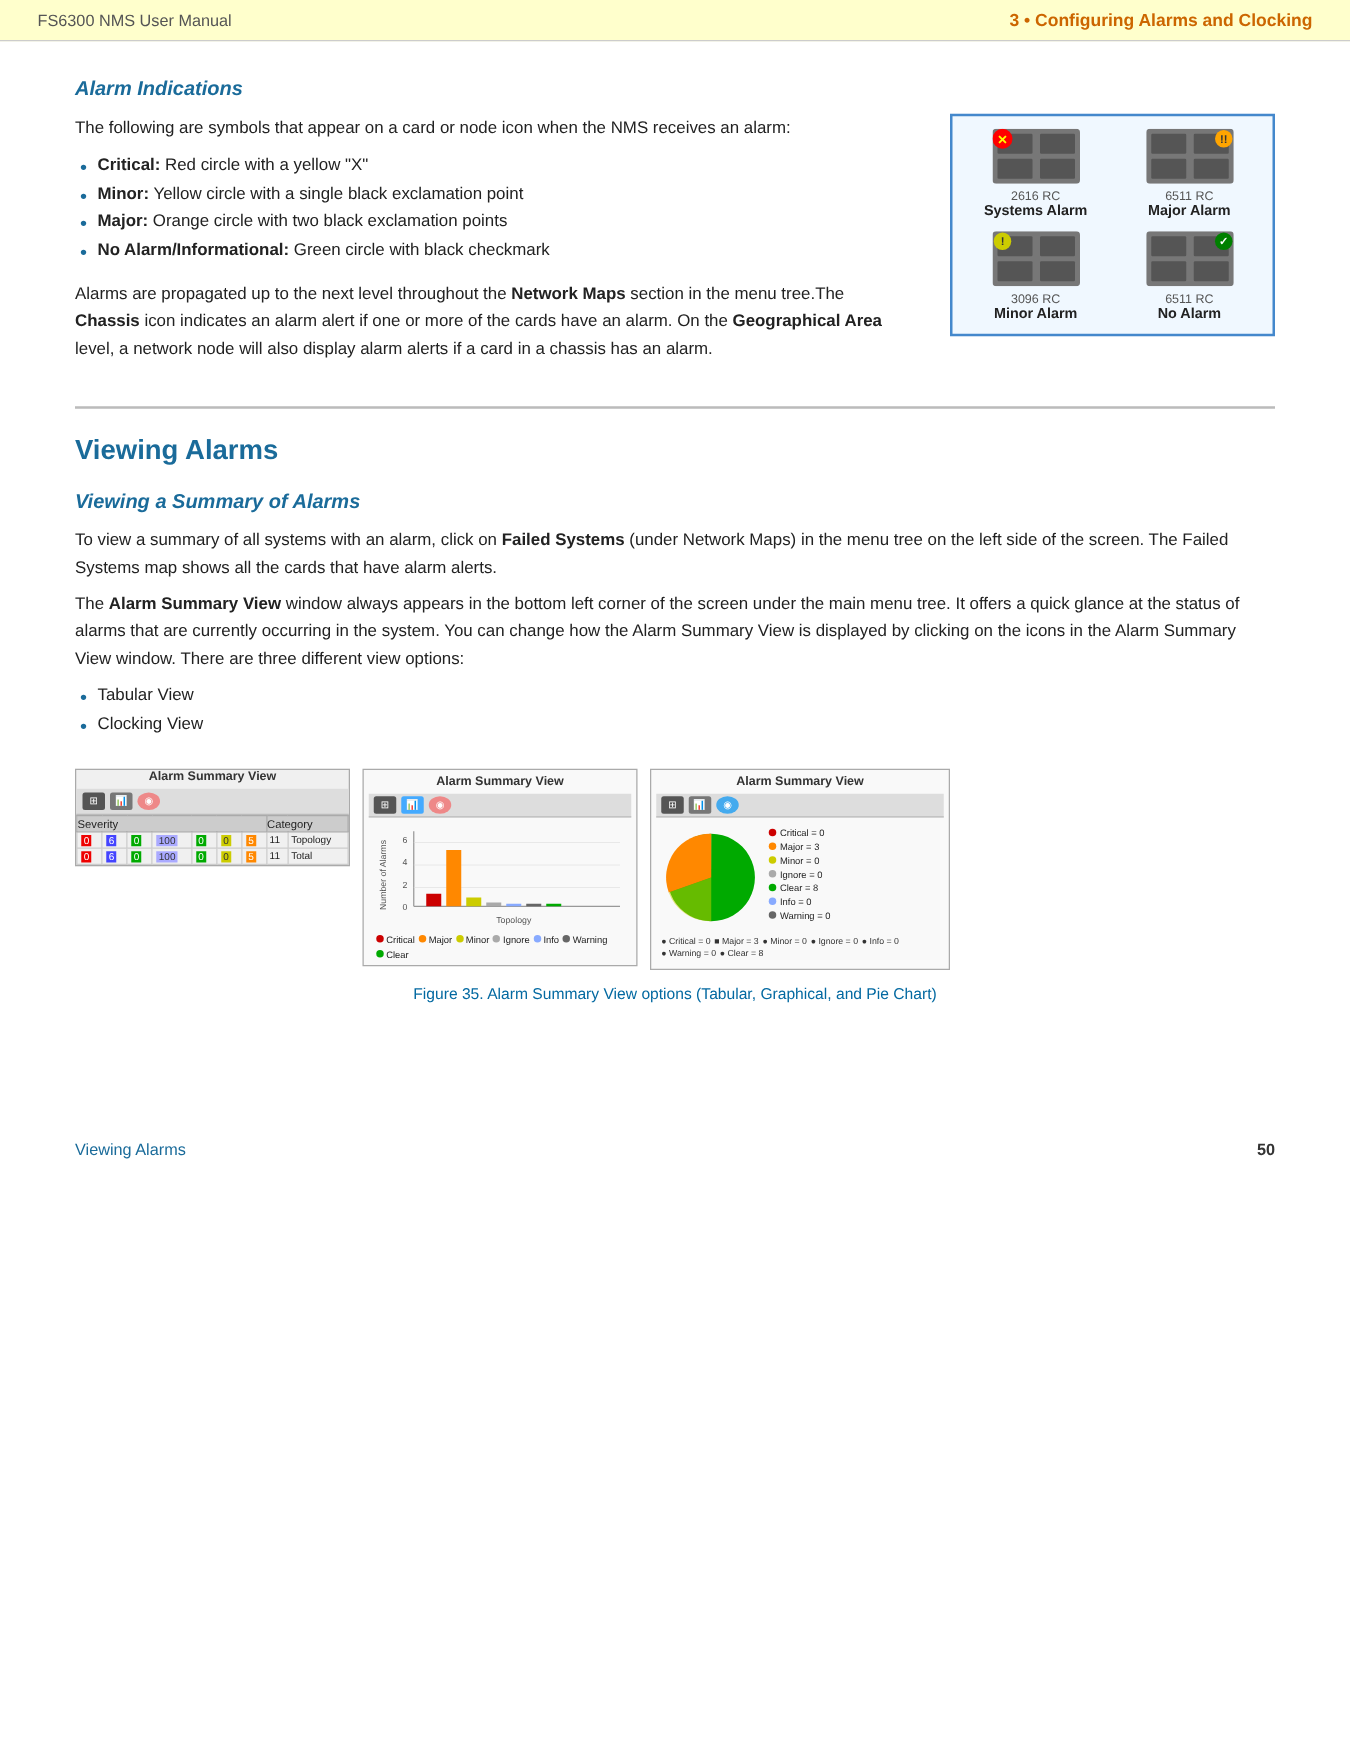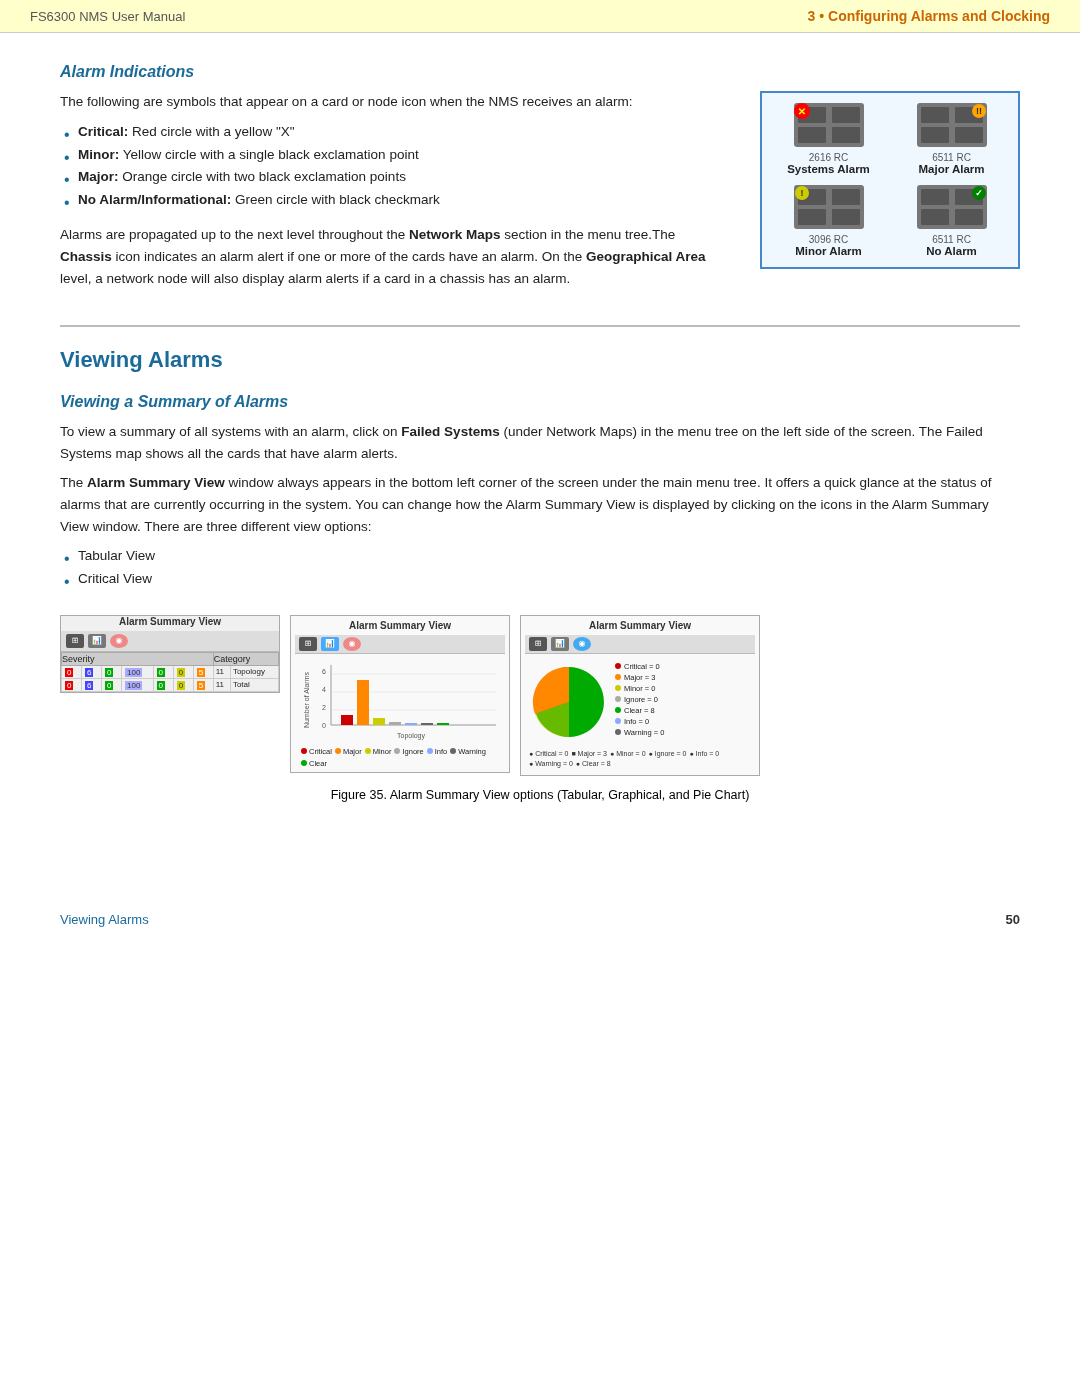--- a/index.html
+++ b/index.html
@@ -126,21 +126,21 @@
     .figure-title-bar {
       text-align: center;
       font-size: 10px;
       font-weight: bold;
       color: #333;
       margin-bottom: 4px;
     }
     .figure-caption {
       text-align: center;
       font-size: 12.5px;
-      color: #000000;
+      color: #0369a1;
       margin-top: 12px;
     }
 
     
     .tabular-view {
       background: #f0f0f0;
       border: 1px solid #aaa;
       width: 220px;
     }
     .tv-toolbar {
@@ -396,21 +396,21 @@
     <p class="section-p">
       To view a summary of all systems with an alarm, click on <span class="bold">Failed Systems</span> (under Network Maps) in the menu tree on the left side of the screen. The Failed Systems map shows all the cards that have alarm alerts.
     </p>
 
     <p class="section-p">
       The <span class="bold">Alarm Summary View</span> window always appears in the bottom left corner of the screen under the main menu tree. It offers a quick glance at the status of alarms that are currently occurring in the system. You can change how the Alarm Summary View is displayed by clicking on the icons in the Alarm Summary View window. There are three different view options:
     </p>
 
     <ul class="bullet-list">
       <li>Tabular View</li>
-      <li>Critical View</li>
+      <li>Clocking View</li>
     </ul>
 
     <div class="figure-container">
 
       <div style="display:flex; flex-direction:column; align-items:center;">
         <div class="tabular-view">
           <div class="figure-title-bar">Alarm Summary View</div>
           <div class="tv-toolbar">
             <span class="tv-icon" style="background:#555;">⊞</span>
             <span class="tv-icon" style="background:#777;">📊</span>

